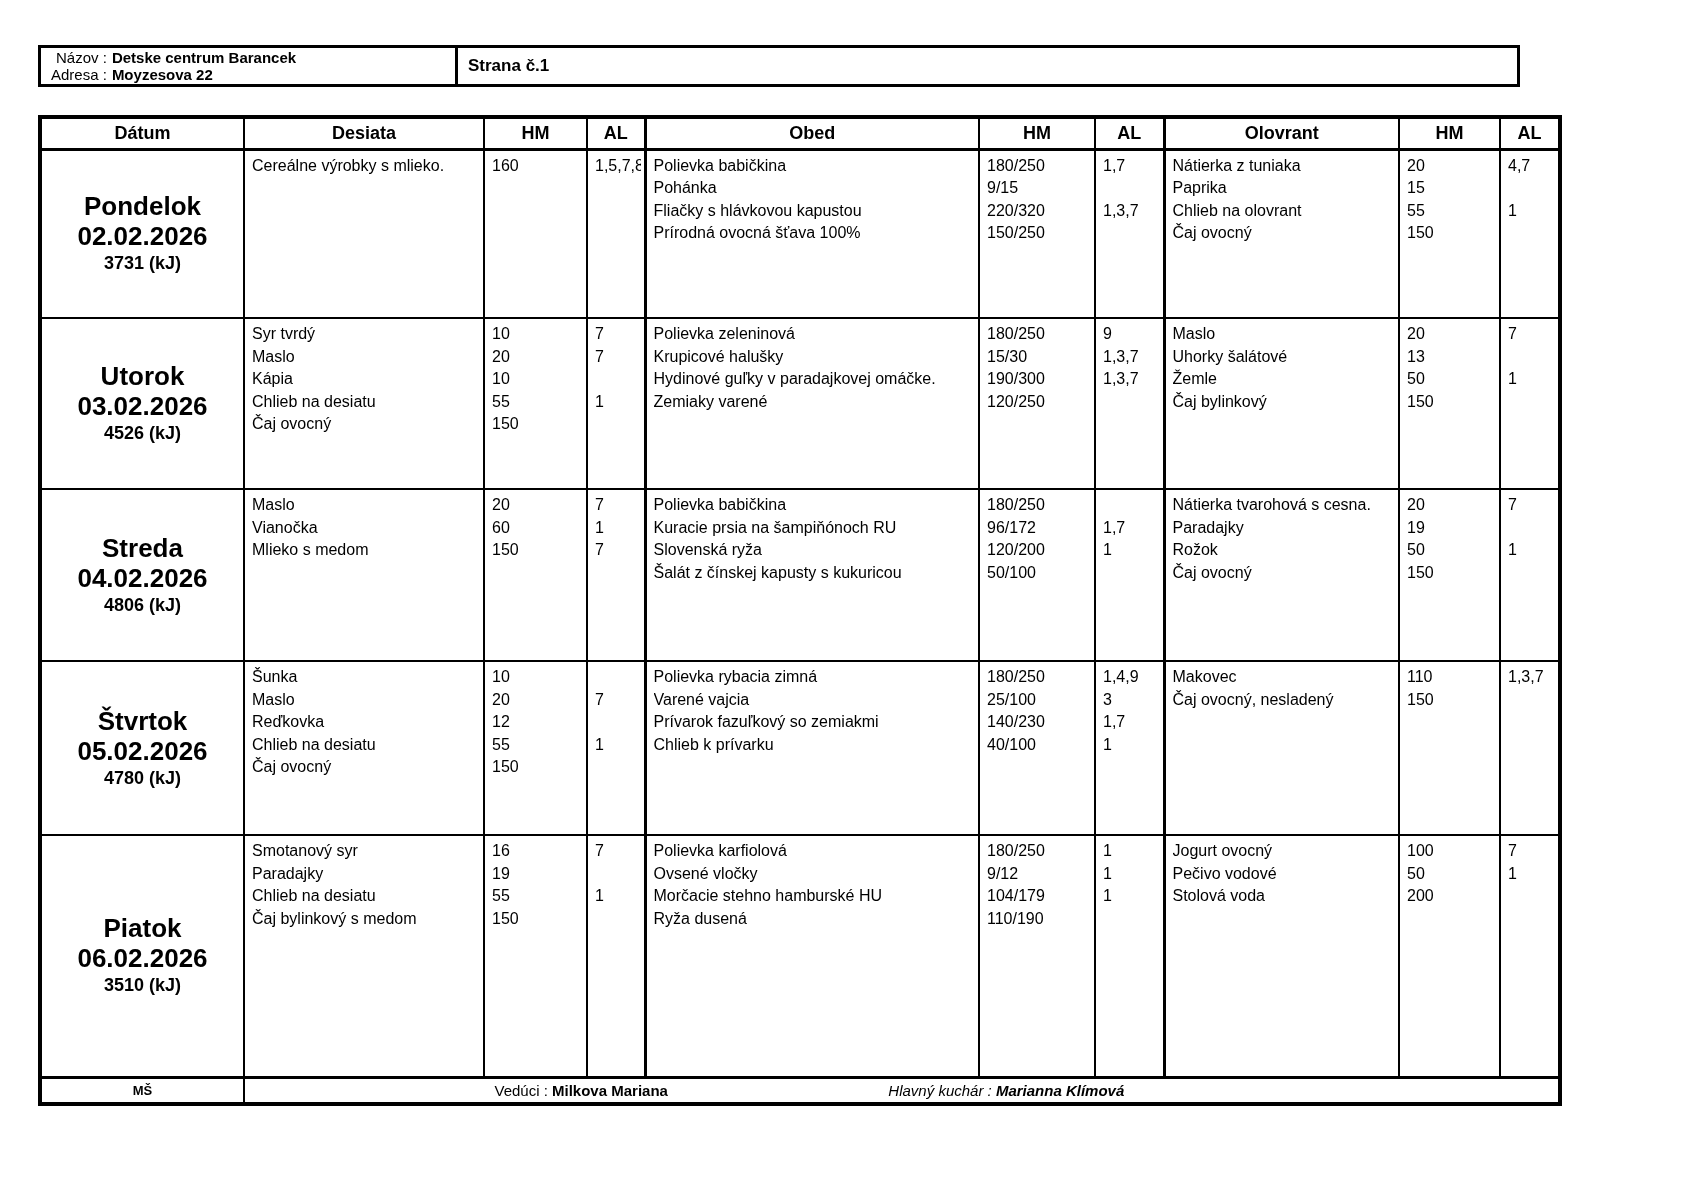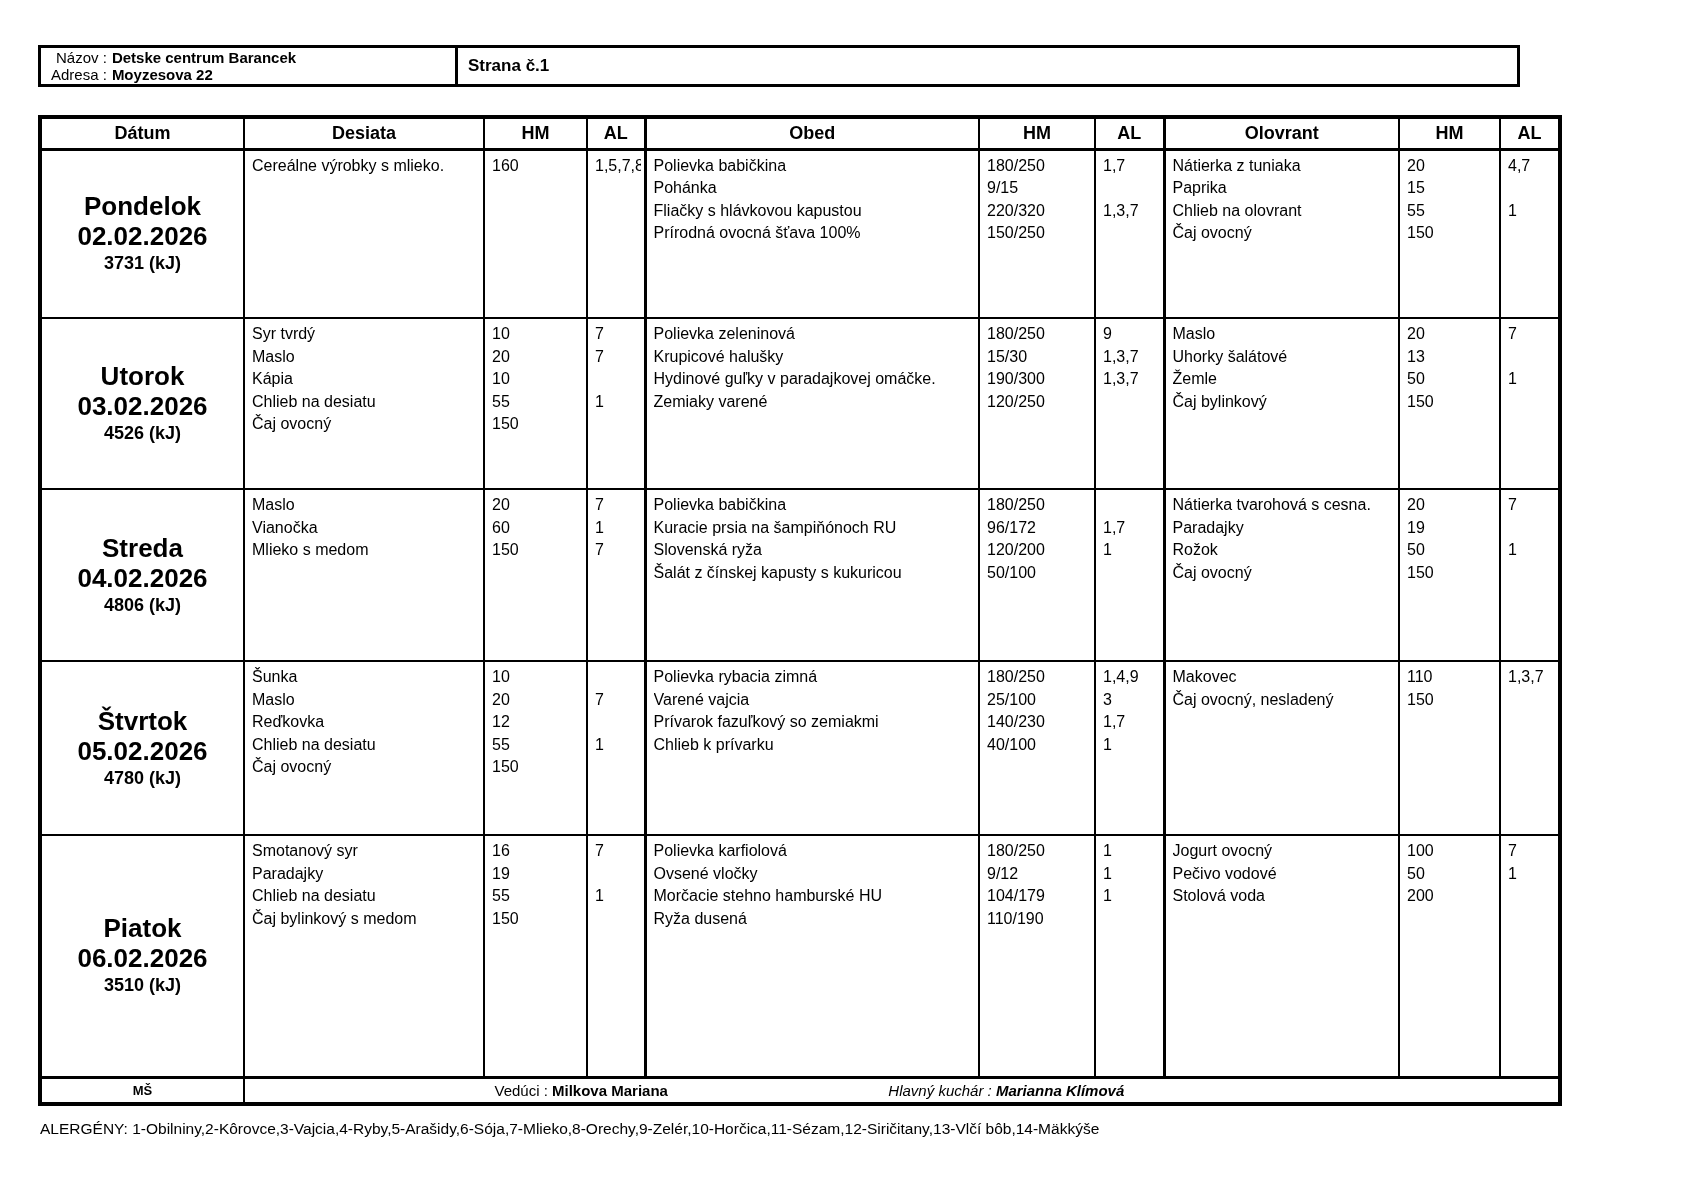--- a/index.html
+++ b/index.html
@@ -425,16 +425,15 @@
         <td class="foot-school">MŠ</td>
         <td class="foot-wide" colspan="9">
           <span class="staff veduci"><span>Vedúci :</span>&nbsp;<b>Milkova Mariana</b></span>
           <span class="staff kuchar"><span>Hlavný kuchár :</span>&nbsp;<b>Marianna Klímová</b></span>
         </td>
       </tr>
     </tfoot>
   </table>
 
   <div class="notes">
-    <div>ALERGÉNY: 1-Obilniny,2-Kôrovce,3-Vajcia,4-Ryby,5-Arašidy,6-Sója,7-Mlieko,8-Orechy,9-Zelér,10-Horčica,11-Sézam,12-Siričitany,13-Vlčí bôb,14-Mäkkýše</div>
   </div>
 
 </div>
 
 </body></html>

